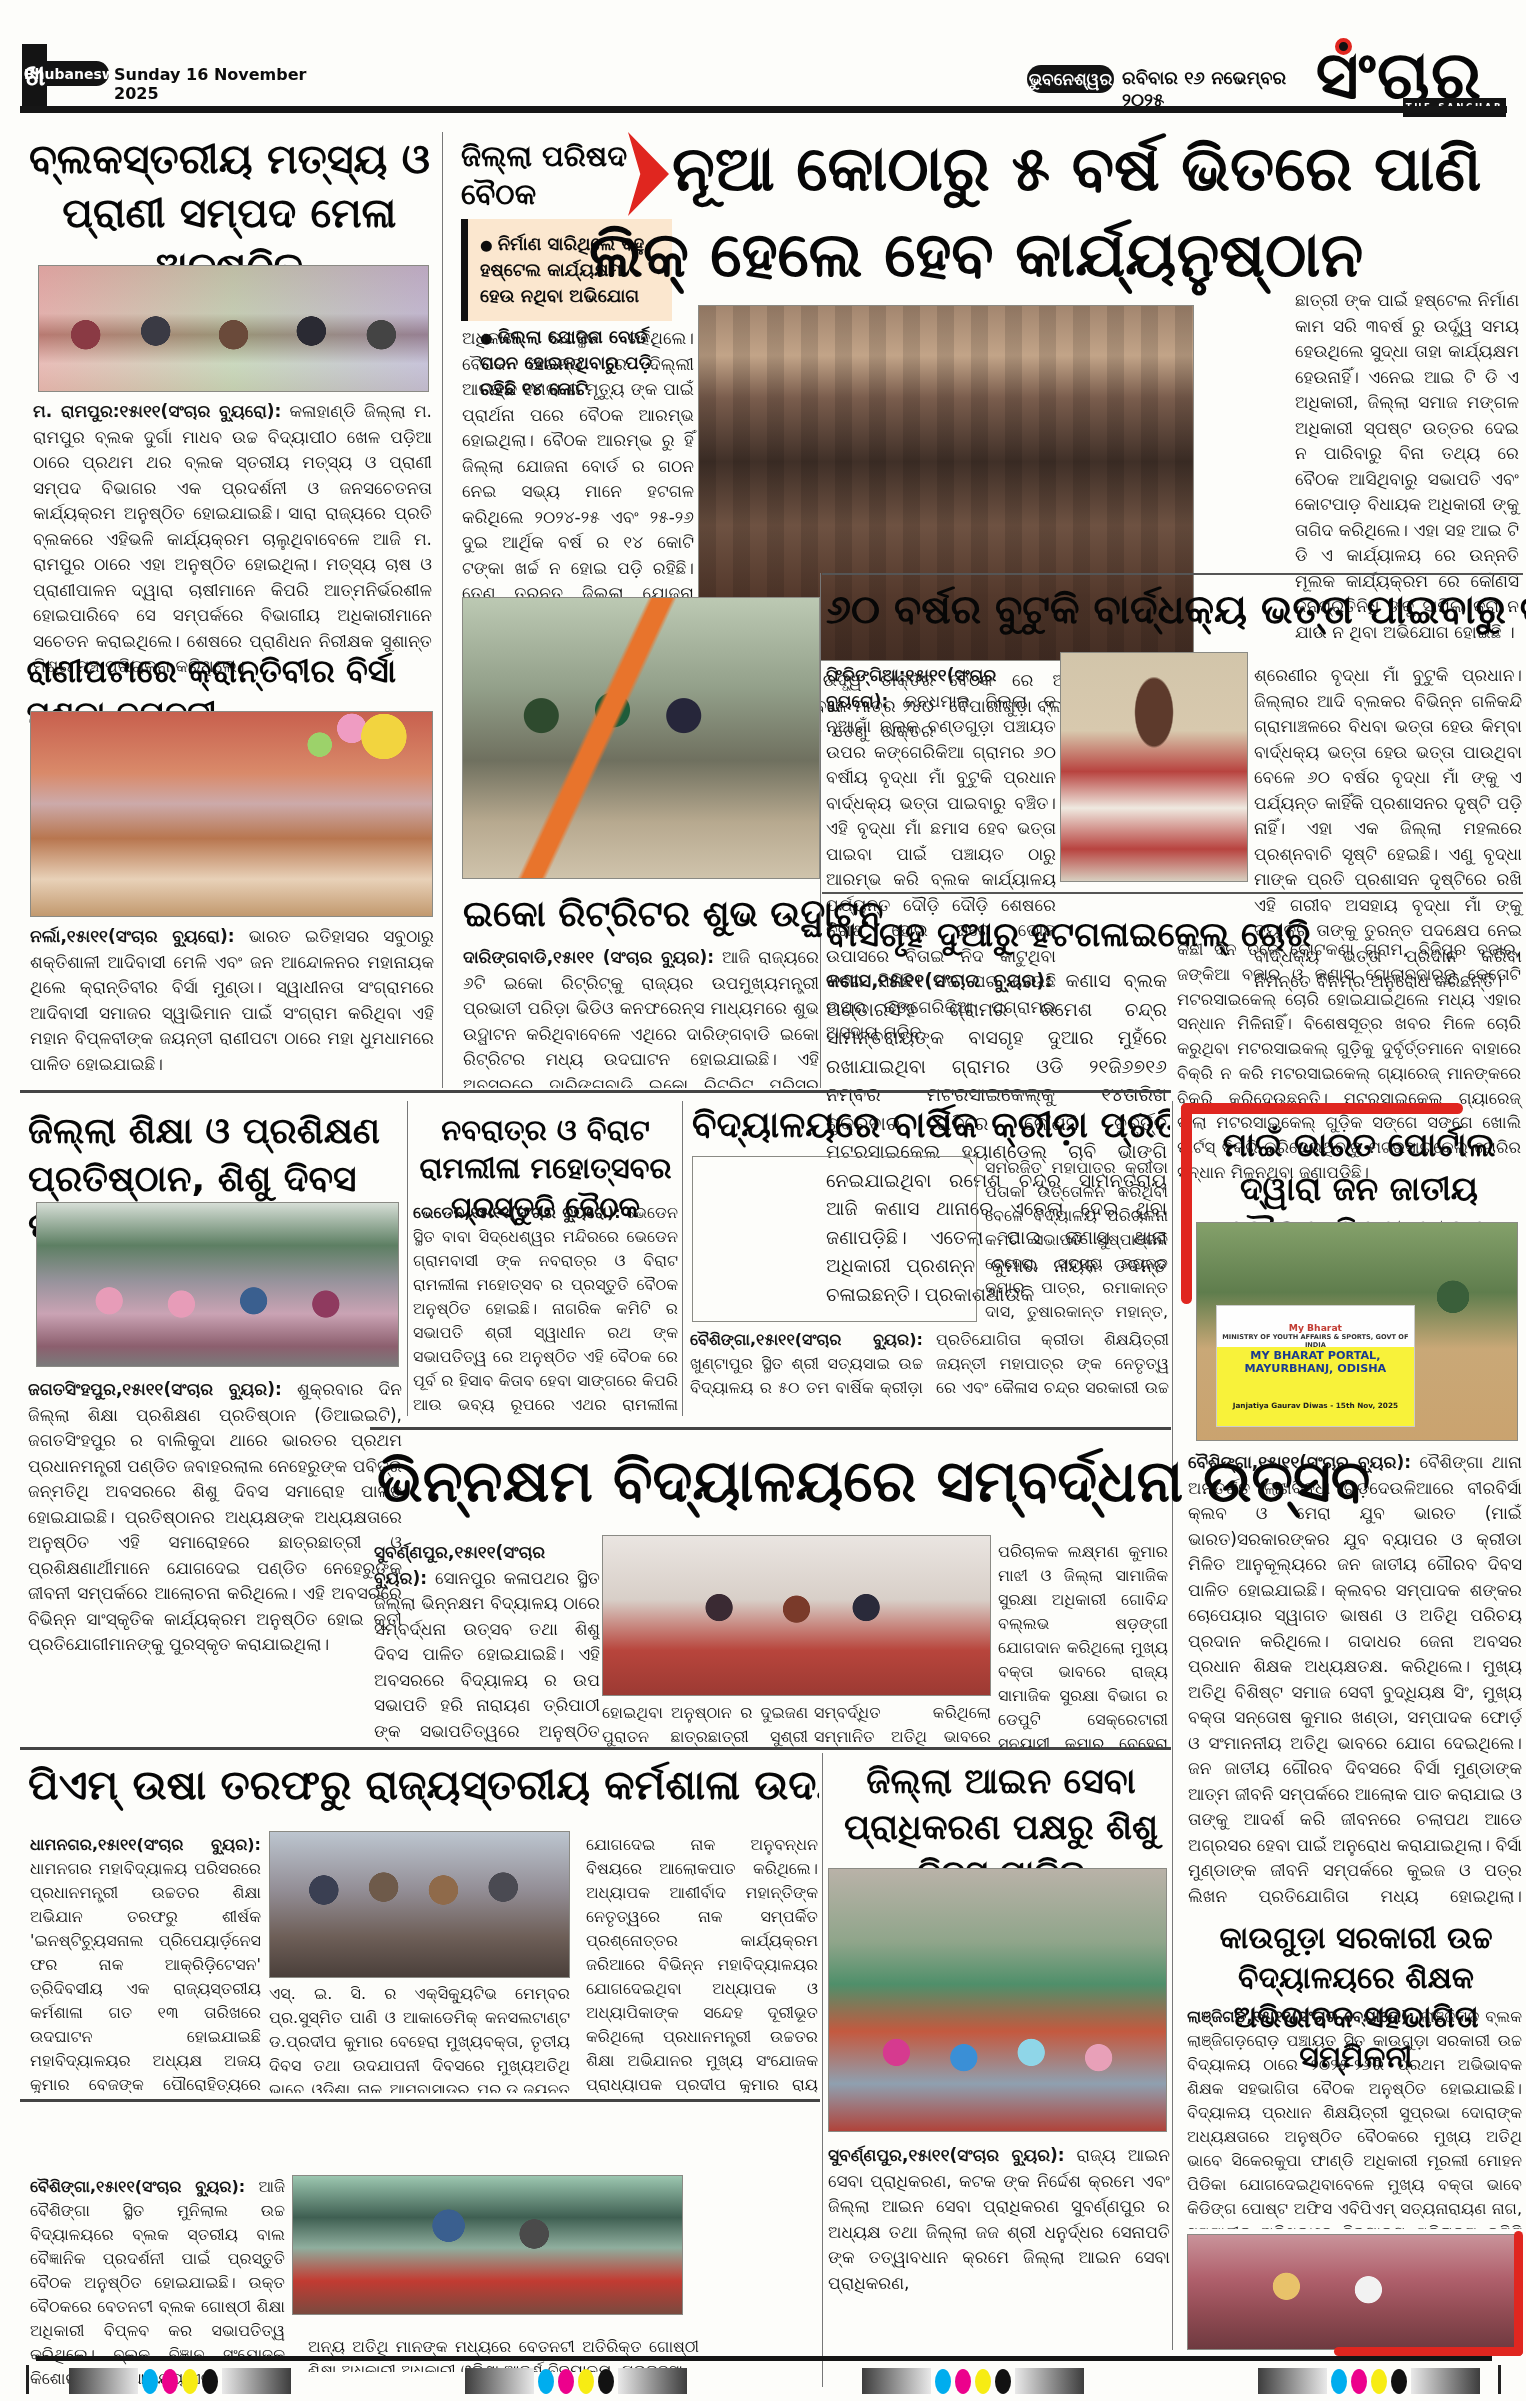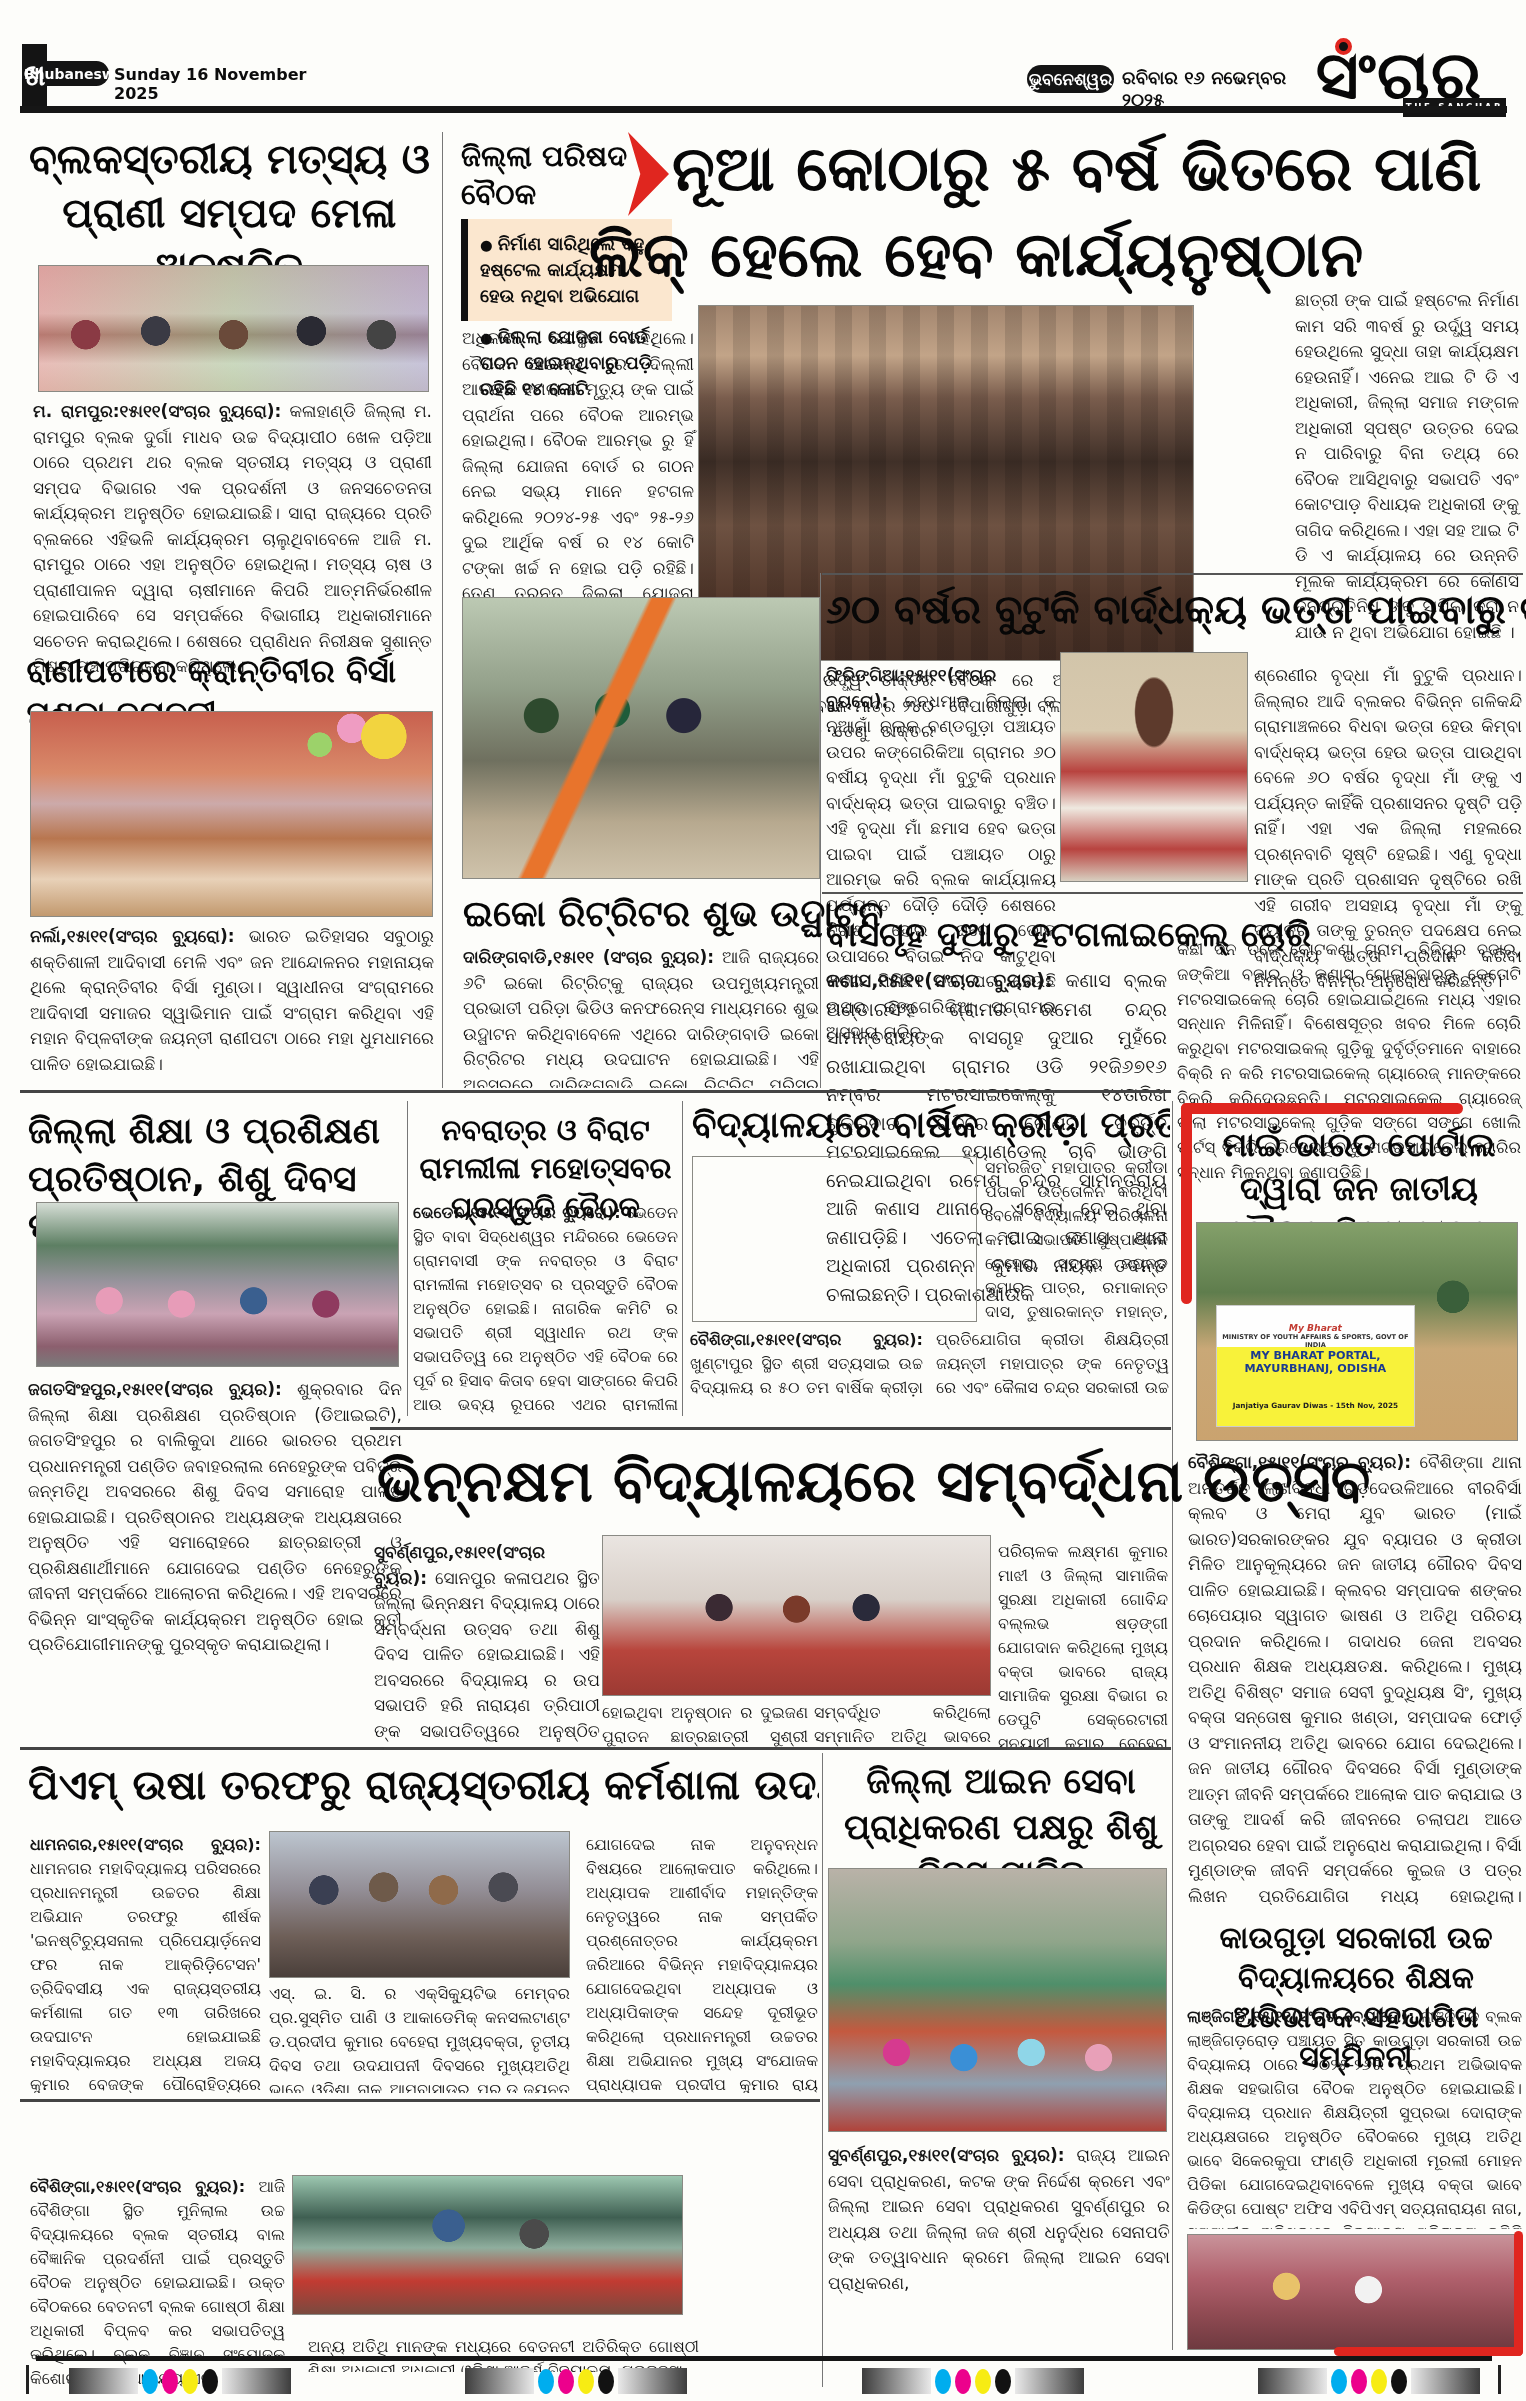--- a/index.html
+++ b/index.html
@@ -166,21 +166,21 @@
     <span>ଖୁଣ୍ଟାପୁର ସ୍ଥିତ ଶ୍ରୀ ସତ୍ୟସାଇ ଉଚ୍ଚ ବିଦ୍ୟାଳୟ ର ୫୦ ତମ ବାର୍ଷିକ କ୍ରୀଡ଼ା ପ୍ରତିଯୋଗିତା କ୍ରୀଡା ଶିକ୍ଷୟିତ୍ରୀ ଜୟନ୍ତୀ ମହାପାତ୍ର ଙ୍କ ନେତୃତ୍ୱ ରେ ଏବଂ କୈଳାସ ଚନ୍ଦ୍ର ସରକାରୀ ଉଚ୍ଚ ବିଦ୍ୟାଳୟ ର କ୍ରୀଡା ଶିକ୍ଷକ ବିନ୍ମି ସଞ୍ଜୀବନ ବାରିକ ଙ୍କ ସହଯୋଗ ରେ ଦୁଇଦିନ ଧରି ସଫଳତା ର ସହିତ ଅନୁଷ୍ଠିତ ହୋଇଯାଇଛି। ପ୍ରଧାନଶିକ୍ଷକ ଓ ବରିଷ୍ଠ ଶିକ୍ଷକ ମୁକୁନ୍ଦ ସେନାପତି ପ୍ରମୁଖ ଏହାର ଶୁଭ ଉଦଘାଟନ କରିଥିଲେ। ସିନିୟର, ଜୁନିୟର ଏବଂ ସବ-ଜୁନିୟର ବିଭାଗ ର ସର୍ବମୋଟ ୩୫ ଟି ଖେଳ ରେ ୩୦୦ ରୁ ଉର୍ଦ୍ଧ୍ୱ ଛାତ୍ରଛାତ୍ରୀ ଅଂଶ ଗ୍ରହଣ କରିଥିଲେ। ଚଳିତ ନଭେମ୍ବର ମାସ ୨୫ ତାରିଖ ରେ ଅନୁଷ୍ଠିତ ହେବାକୁ ଥିବା ବିଦ୍ୟାଳୟ ର ବାର୍ଷିକ ଉତ୍ସବ ରେ କୃତିତ୍ୱ ହାସଲ କରିଥିବା ଛାତ୍ରଛାତ୍ରୀ ଙ୍କୁ ପୁରସ୍କୃତ କରାଯିବ।</span>
   </p>
 
   <div class="abs redbar" style="left:1181px;top:1103px;width:282px;height:10.6px;"></div>
   <div class="abs redbar" style="left:1181px;top:1103px;width:10.6px;height:201px;"></div>
   <div class="abs hl" style="left:1204px;top:1123px;width:310px;height:91px;font-size:33px;text-align:center;">ମାଇଁ ଭାରତ ପୋର୍ଟାଲ ଦ୍ୱାରା ଜନ ଜାତୀୟ ଗୌରବ ଦିବସ ପାଳନ</div>
   <div class="abs photo" style="left:1196px;top:1222px;width:322px;height:219px;background:
        radial-gradient(circle at 80% 34%, #3a5f3a 0 16px, transparent 16.5px),
        linear-gradient(180deg,#84a06a 0%,#5f7d4d 32%,#c9a877 58%,#caa36f 100%);">
     <div class="bannerbox">
-      <div style="font-size:9.2px;color:#c23b32;font-weight:bold;font-style:italic;">My Bharat</div>
+      <div style="font-size:9.2px;color:#c23b32;font-weight:bold;">My Bharat</div>
       <div style="font-size:6.6px;color:#333;font-weight:bold;">MINISTRY OF YOUTH AFFAIRS &amp; SPORTS, GOVT OF INDIA</div>
       <div style="font-size:11.2px;color:#1a3a8f;font-weight:900;">MY BHARAT PORTAL, MAYURBHANJ, ODISHA</div>
       <div style="font-size:7.3px;color:#222;font-weight:bold;margin-top:26px;">Janjatiya Gaurav Diwas - 15th Nov, 2025</div>
     </div>
   </div>
   <p class="abs body" style="left:1188px;top:1450px;width:334px;height:455px;margin:0;overflow:hidden;">
     <span class="dl">ବୈଶିଙ୍ଗା,୧୫ା୧୧(ସଂଚାର ବ୍ୟୁର):</span>
     <span>ବୈଶିଙ୍ଗା ଥାନା ଅନ୍ତର୍ଗତ ଲାଖବିନ୍ଧା ଗଡ଼ଦେଉଳିଆରେ ବୀରବିର୍ସା କ୍ଲବ ଓ ମେରା ଯୁବ ଭାରତ (ମାଇଁ ଭାରତ)ସରକାରଙ୍କର ଯୁବ ବ୍ୟାପର ଓ କ୍ରୀଡା ମିଳିତ ଆନୁକୂଲ୍ୟରେ ଜନ ଜାତୀୟ ଗୌରବ ଦିବସ ପାଳିତ ହୋଇଯାଇଛି। କ୍ଲବର ସମ୍ପାଦକ ଶଙ୍କର ଚୋପେୟାର ସ୍ୱାଗତ ଭାଷଣ ଓ ଅତିଥି ପରିଚୟ ପ୍ରଦାନ କରିଥିଲେ। ଗଦାଧର ଜେନା ଅବସର ପ୍ରଧାନ ଶିକ୍ଷକ ଅଧ୍ୟକ୍ଷତକ୍ଷ. କରିଥିଲେ। ମୁଖ୍ୟ ଅତିଥି ବିଶିଷ୍ଟ ସମାଜ ସେବୀ ବୁଦ୍ଧିୟକ୍ଷ ସିଂ, ମୁଖ୍ୟ ବକ୍ତା ସନ୍ତୋଷ କୁମାର ଖଣ୍ଡା, ସମ୍ପାଦକ ଫୋର୍ଡ଼ ଓ ସଂମାନନୀୟ ଅତିଥି ଭାବରେ ଯୋଗ ଦେଇଥିଲେ। ଜନ ଜାତୀୟ ଗୌରବ ଦିବସରେ ବିର୍ସା ମୁଣ୍ଡାଙ୍କ ଆତ୍ମ ଜୀବନି ସମ୍ପର୍କରେ ଆଲୋକ ପାତ କରାଯାଇ ଓ ତାଙ୍କୁ ଆଦର୍ଶ କରି ଜୀବନରେ ଚଲାପଥ ଆଡେ ଅଗ୍ରସର ହେବା ପାଇଁ ଅନୁରୋଧ କରାଯାଇଥିଲା। ବିର୍ସା ମୁଣ୍ଡାଙ୍କ ଜୀବନି ସମ୍ପର୍କରେ କୁଇଜ ଓ ପତ୍ର ଲିଖନ ପ୍ରତିଯୋଗିତା ମଧ୍ୟ ହୋଇଥିଲା। ସଂମାନନୀୟ ଅତିଥି ପ୍ରତିଯୋଗୀଙ୍କୁ ସାର୍ଟିଫିକେଟ ପ୍ରଦାନ କରିଥିଲେ। ବିର ବିର୍ସା କ୍ଲବର ସଭ୍ୟ ସଭ୍ୟାମାନେ ଉକ୍ତ କାର୍ଯ୍ୟକ୍ରମରେ ସହଯୋଗ କରିଥିଲେ। ସଭା ଶେଷରେ ସାଉନା ଚୁଡୁ ସମସ୍ତଙ୍କୁ ଧନ୍ୟବାଦ ଅର୍ପଣ କରିଥିଲେ ।</span>
   </p>
 

